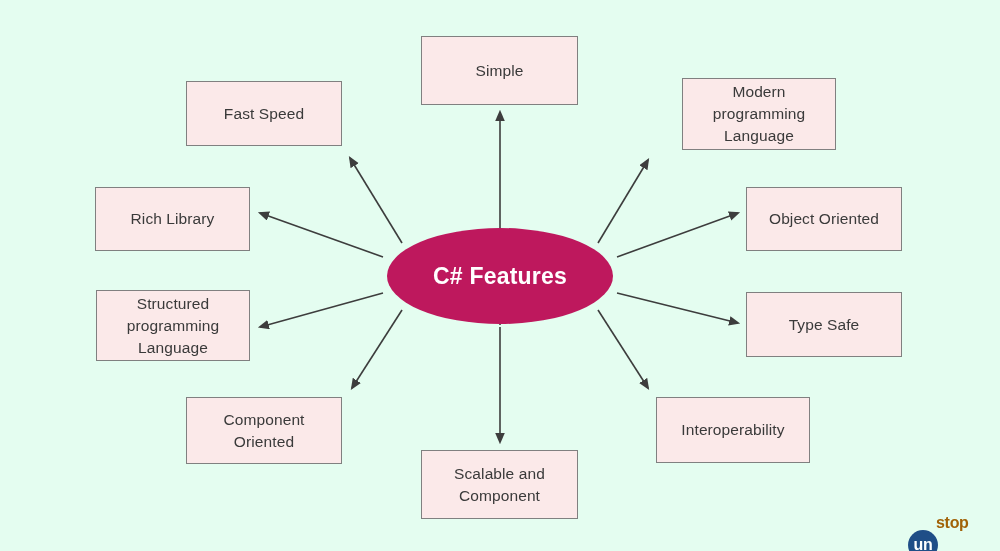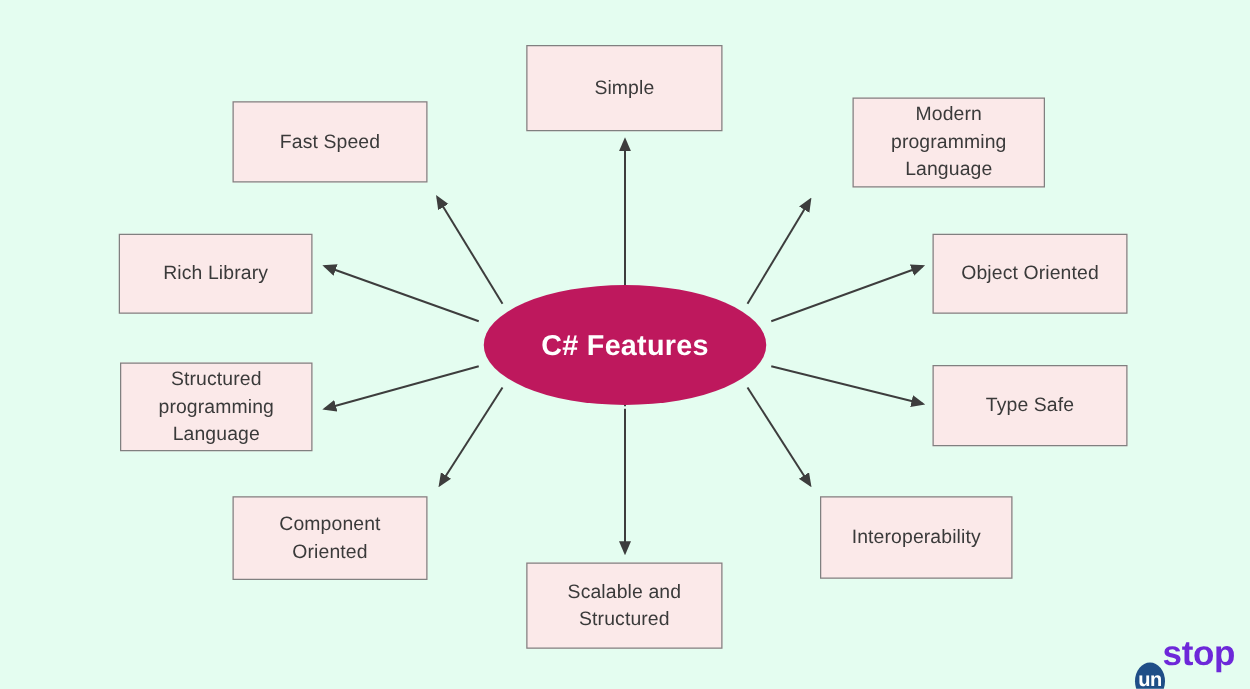--- a/index.html
+++ b/index.html
@@ -75,22 +75,22 @@
     color: #ffffff;
     font-size: 16px;
     font-weight: bold;
     display: flex;
     align-items: center;
     justify-content: center;
     letter-spacing: -0.3px;
     margin-top: 44px;
   }
   #logo-text {
-    color: #6d28d9;
-    font-size: 28px;
+    color: #a16207;
+    font-size: 16px;
     font-weight: bold;
     margin-left: -2px;
     letter-spacing: -0.3px;
   }
 </style>
 </head>
 <body>
 
 <div id="diagram-root">
 
@@ -120,21 +120,21 @@
 programming
 Language</span></div>
 
   <div class="node-box" style="left: 746px; top: 187px; width: 156px; height: 64px;"><span>Object Oriented</span></div>
 
   <div class="node-box" style="left: 746px; top: 292px; width: 156px; height: 65px;"><span>Type Safe</span></div>
 
   <div class="node-box" style="left: 656px; top: 397px; width: 154px; height: 66px;"><span>Interoperability</span></div>
 
   <div class="node-box" style="left: 421px; top: 450px; width: 157px; height: 69px;"><span>Scalable and
-Structured</span></div>
+Component</span></div>
 
   <div class="node-box" style="left: 186px; top: 397px; width: 156px; height: 67px;"><span>Component
 Oriented</span></div>
 
   <div class="node-box" style="left: 96px; top: 290px; width: 154px; height: 71px;"><span>Structured
 programming
 Language</span></div>
 
   <div class="node-box" style="left: 95px; top: 187px; width: 155px; height: 64px;"><span>Rich Library</span></div>
 

